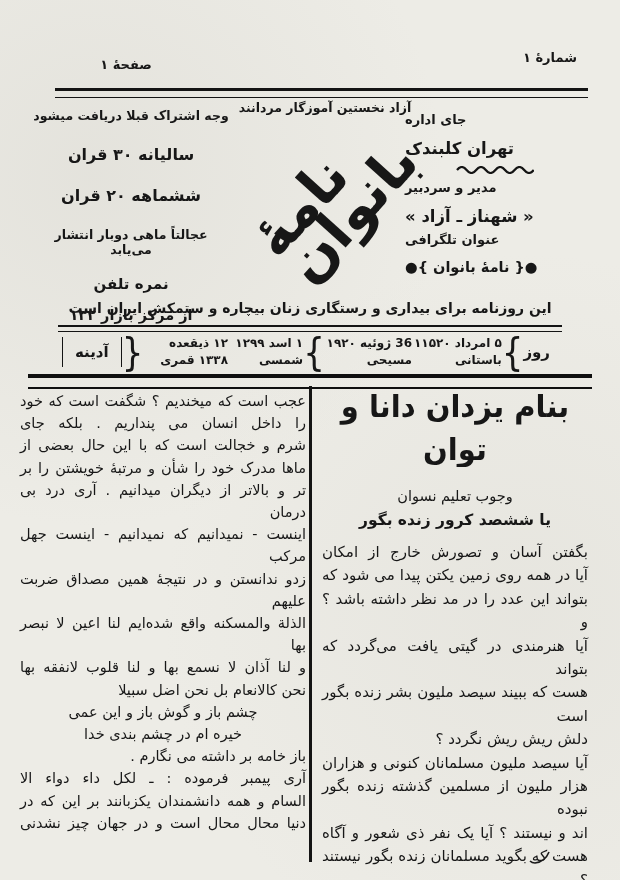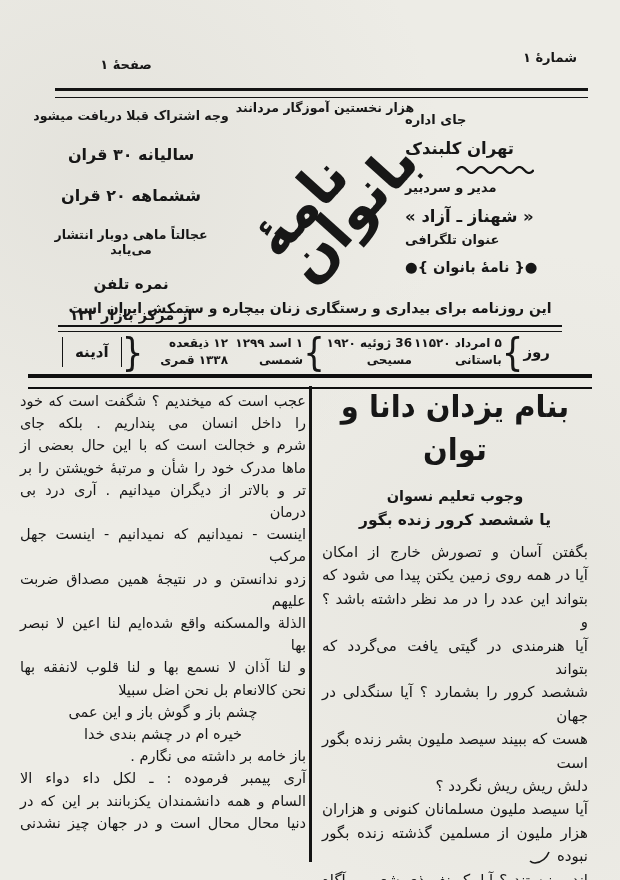--- a/index.html
+++ b/index.html
@@ -48,39 +48,39 @@
   .datebar .day{font-size:15px;font-weight:bold;padding-right:8px;}
   .brace{font-size:34px;font-weight:normal;direction:ltr;unicode-bidi:bidi-override;line-height:1;transform:scaleY(1.15);}
   .dates{display:flex;flex-direction:row;font-size:12px;font-weight:bold;line-height:17px;text-align:right;}
   .weekday{font-size:15px;font-weight:bold;border-left:1.5px solid #141414;border-right:1.5px solid #141414;padding:6px 12px;}
   
   .vdiv{position:absolute;left:309px;top:386px;width:2.5px;height:476px;background:#141414;}
   .col{position:absolute;box-sizing:border-box;}
   .col-right{left:322px;top:388px;width:266px;}
   .col-left{left:20px;top:390px;width:286px;}
   .headline{font-size:29px;font-weight:bold;text-align:center;line-height:40px;margin:0 0 4px 0;transform:scaleY(1.05);}
-  .subtitle{font-size:14.5px;font-weight:bold;text-align:center;line-height:22px;margin-top:17px;}
+  .subtitle{font-size:14.5px;font-weight:normal;text-align:center;line-height:22px;margin-top:17px;}
   .subtitle2{font-size:15.5px;font-weight:bold;text-align:center;line-height:26px;margin-bottom:8px;}
   .col-right .line{font-size:15px;line-height:23.4px;}
   .col-left .line{font-size:14.5px;line-height:22.2px;}
   .just .line{text-align:justify;text-align-last:justify;}
   .endline{text-align:right;}
   .poem .line{text-align:center;}
   .flourish{position:absolute;left:205px;top:462px;}
 </style>
 </head>
 <body>
 
 <div class="page">
 
   <div class="issue">شمارهٔ ۱</div>
   <div class="pageno">صفحهٔ ۱</div>
   <div class="rule rule-top"></div>
 
-  <div class="motto">هزار نخستین آموزگار مردانند</div>
+  <div class="motto">آزاد نخستین آموزگار مردانند</div>
   <div class="calli-box">
     <div class="calli-rot">
       <span class="calli-w1">نامهٔ</span>
       <span class="calli-w2">بانوان</span>
     </div>
   </div>
 
   <div class="mast-left">
     <div class="note">وجه اشتراک قبلا دریافت میشود</div>
     <div class="price">سالیانه ۳۰ قران</div>
@@ -126,21 +126,20 @@
 
   <div class="col col-right" style="position:absolute;">
     <div class="headline">بنام یزدان دانا و توان</div>
     <div class="subtitle">وجوب تعلیم نسوان</div>
     <div class="subtitle2">یا ششصد کرور زنده بگور</div>
     <div class="para just">
         <div class="line">بگفتن آسان و تصورش خارج از امکان</div>
         <div class="line">آیا در همه روی زمین یکتن پیدا می شود که</div>
         <div class="line">بتواند این عدد را در مد نظر داشته باشد ؟ و</div>
         <div class="line">آیا هنرمندی در گیتی یافت می‌گردد که بتواند</div>
-        <div class="line">ششصد کرور را بشمارد ؟ آیا سنگدلی در جهان</div>
         <div class="line">هست که ببیند سیصد ملیون بشر زنده بگور است</div>
       </div>
     <div class="line endline">دلش ریش ریش نگردد ؟</div>
     <div class="para just">
         <div class="line">آیا سیصد ملیون مسلمانان کنونی و هزاران</div>
         <div class="line">هزار ملیون از مسلمین گذشته زنده بگور نبوده</div>
         <div class="line">اند و نیستند ؟ آیا یک نفر ذی شعور و آگاه</div>
         <div class="line">هست که بگوید مسلمانان زنده بگور نیستند ؟</div>
       </div>
 

